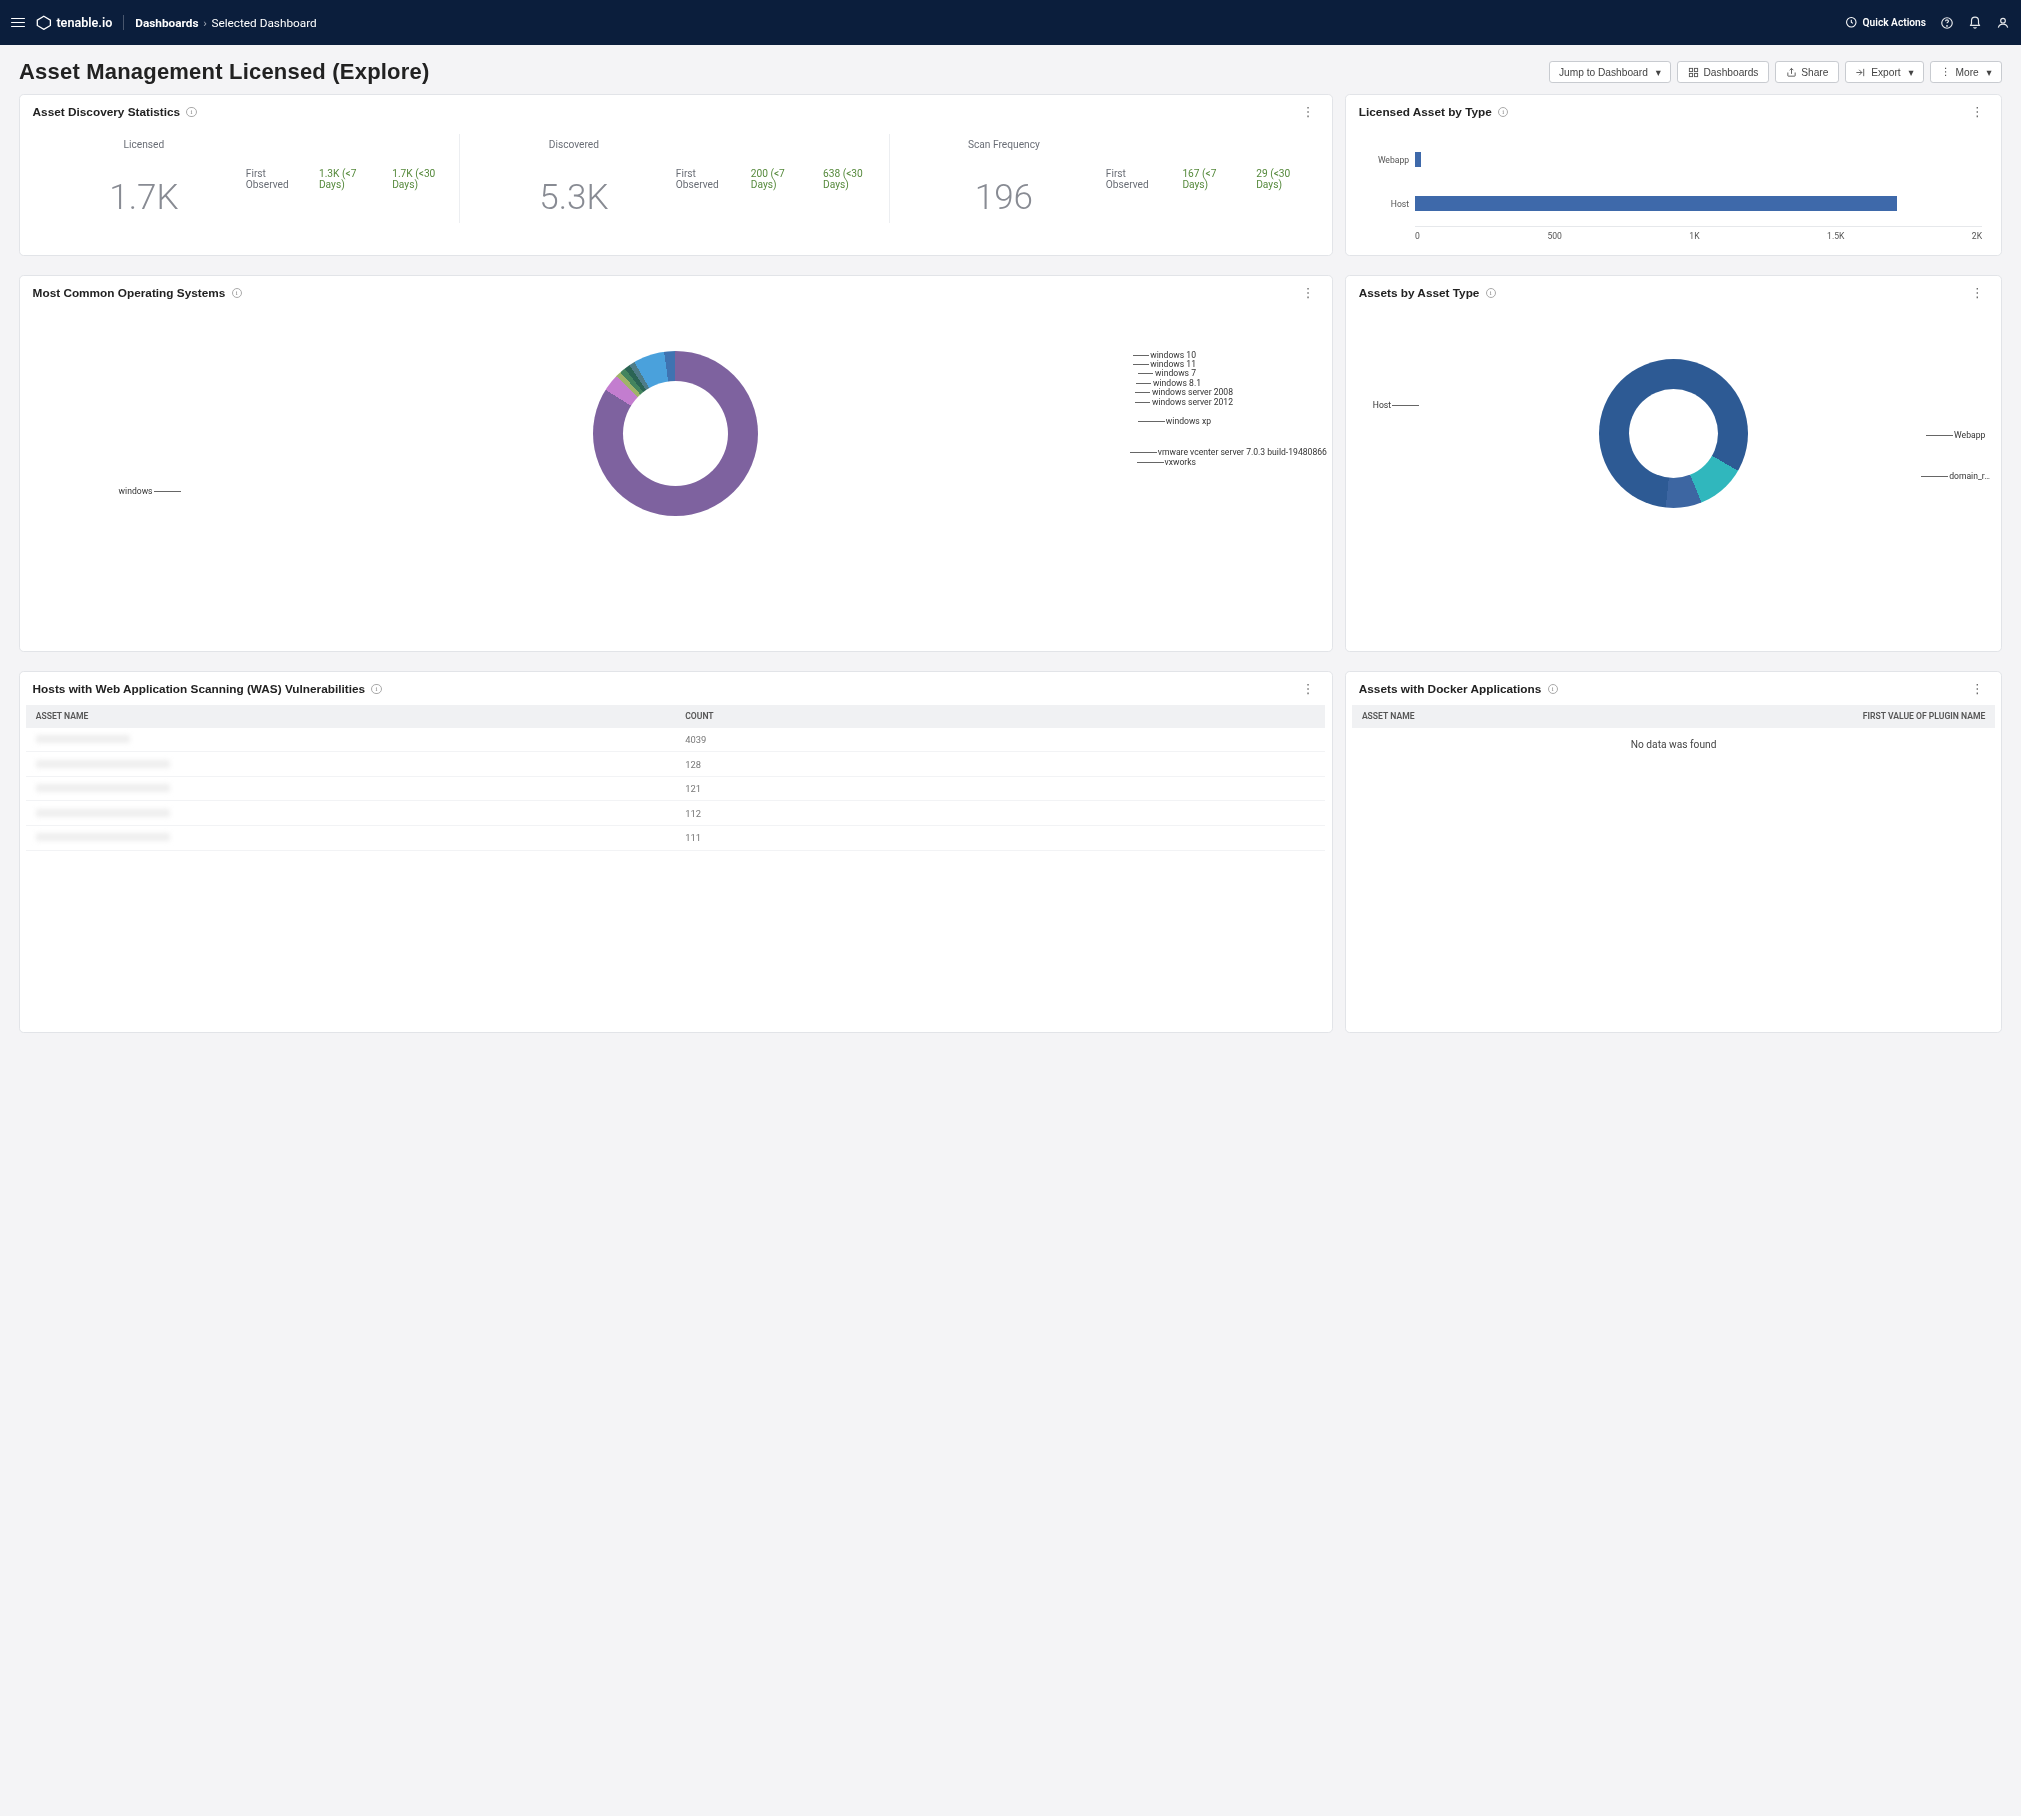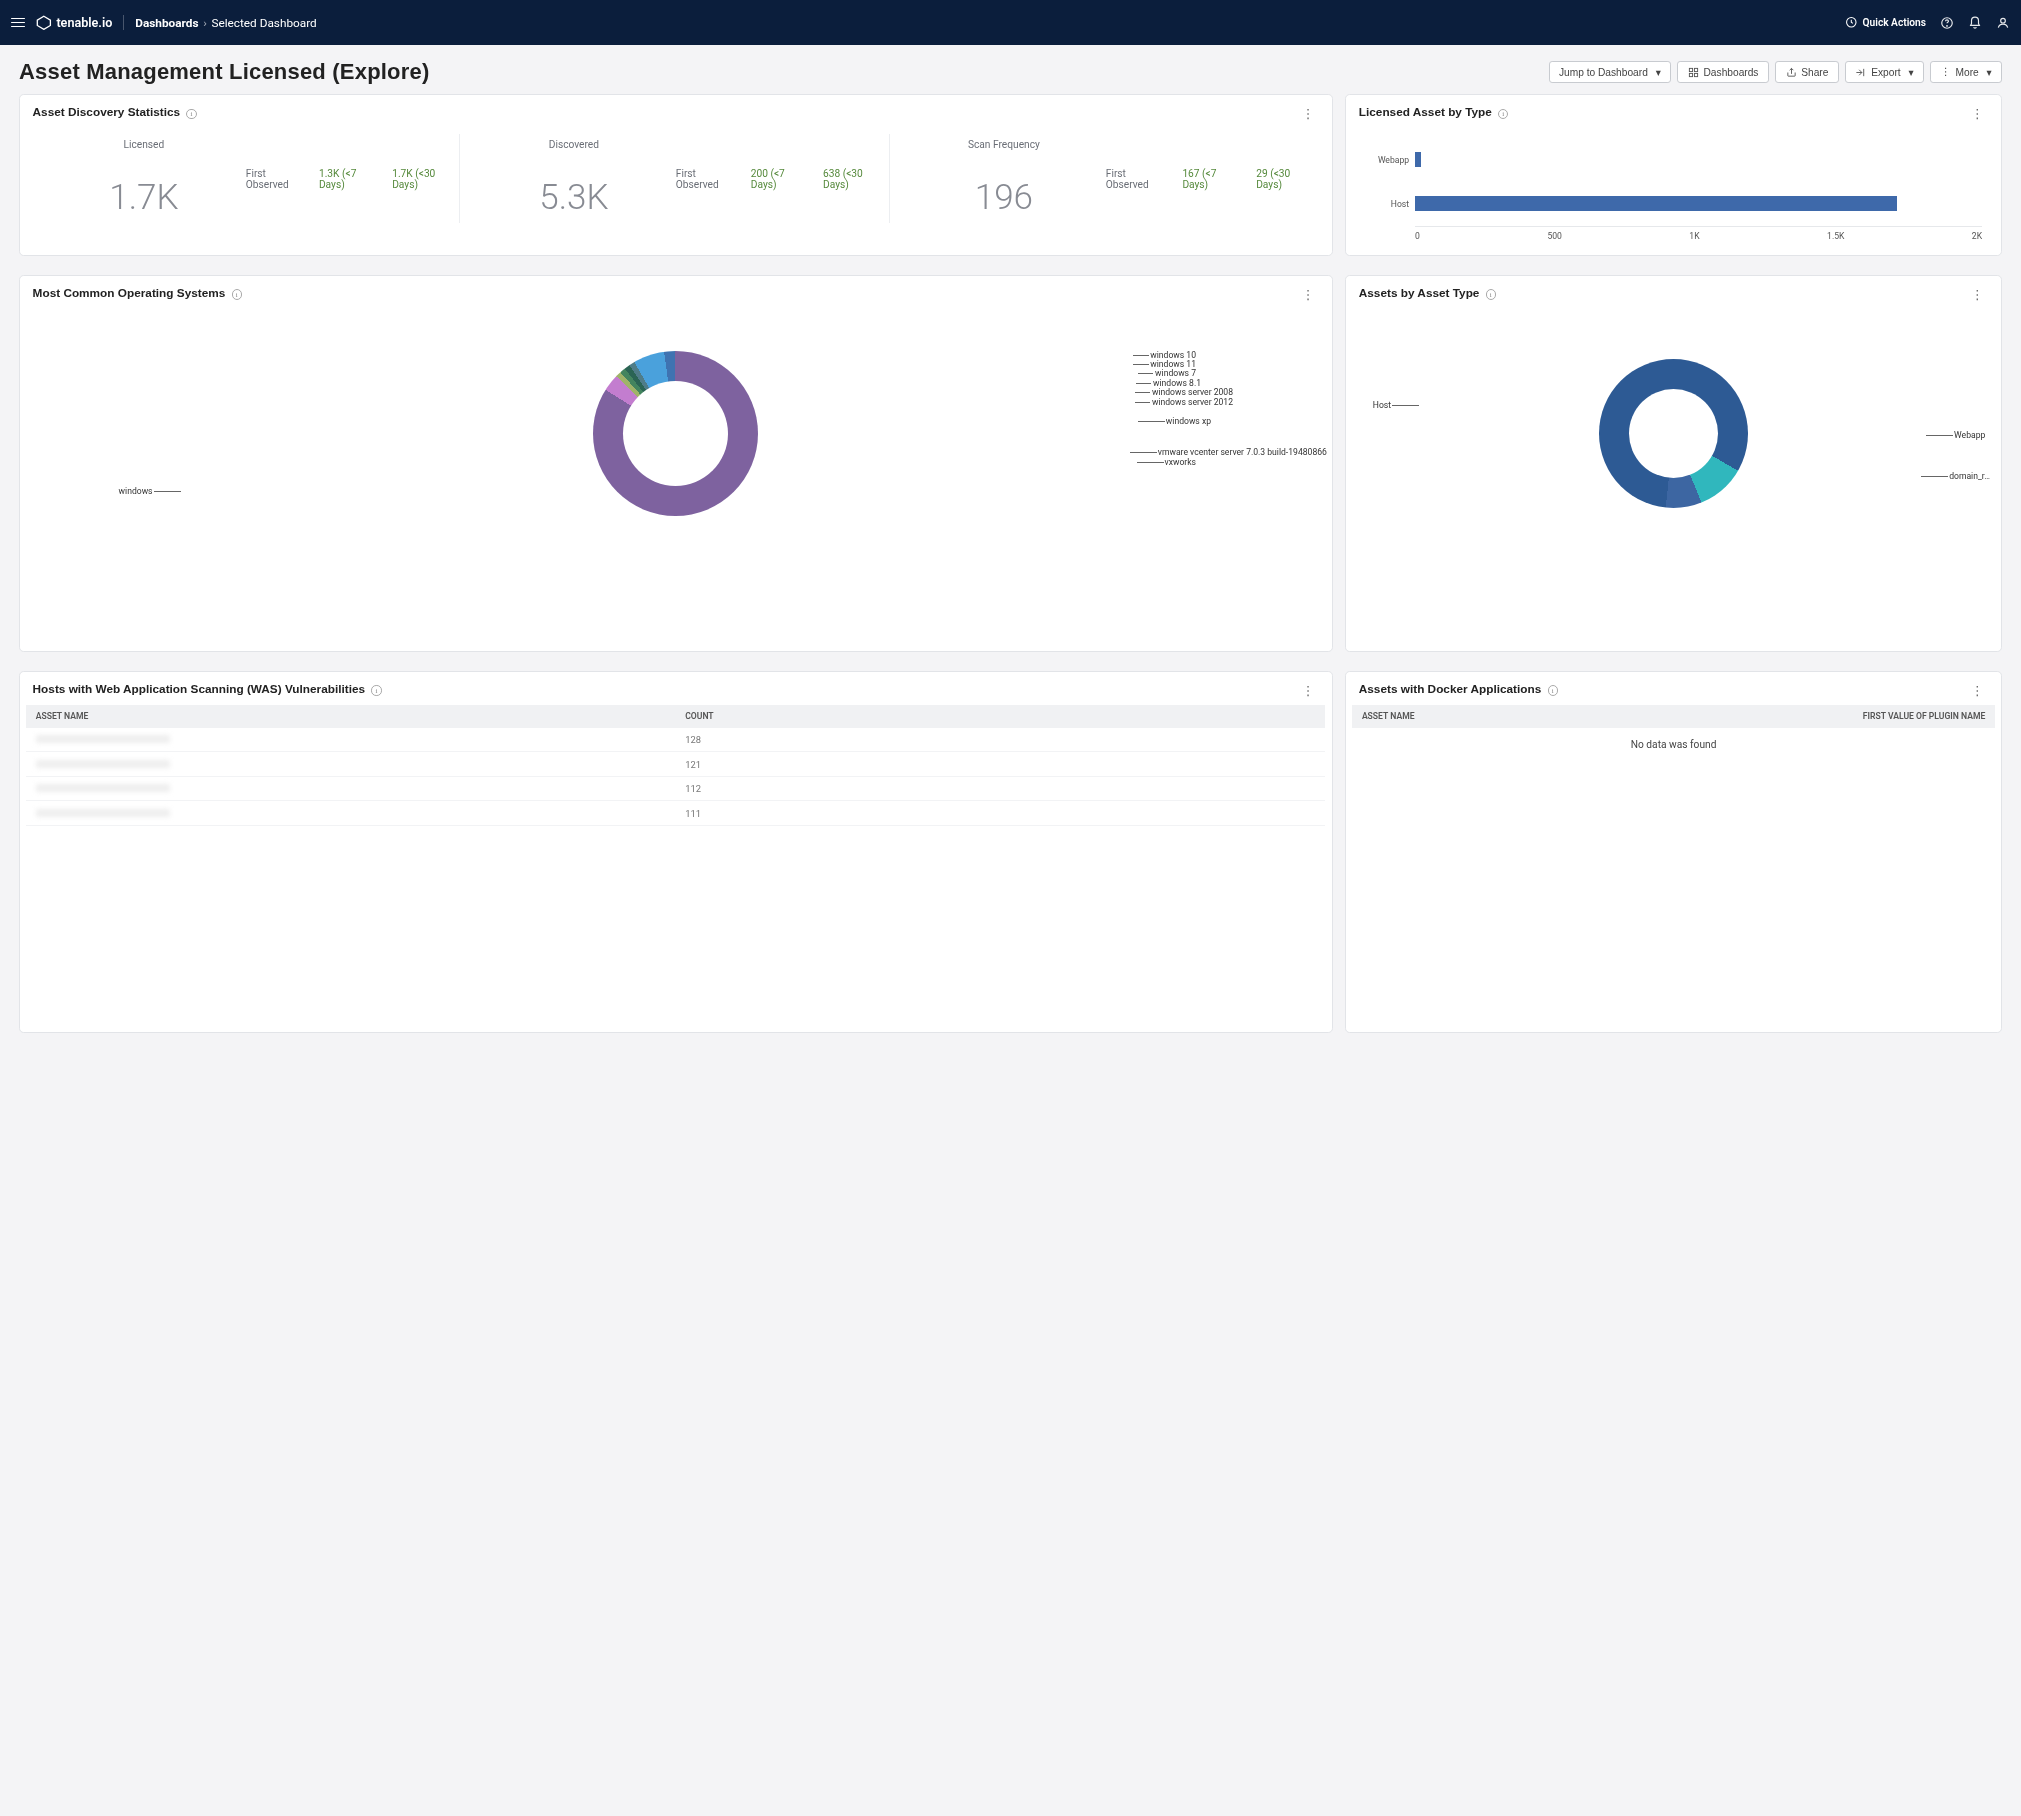--- a/index.html
+++ b/index.html
@@ -22,21 +22,21 @@
   .page-head { display: flex; align-items: center; padding: 14px 19px 9.4px; gap: 9.4px;}
   .page-head h1 { font-family: "Arial Narrow", "Segoe UI", sans-serif; font-weight: 700; font-size: 22px; letter-spacing: 0.2px; color:#222;}
   .page-head .actions { margin-left: auto; display: flex; gap: 6.3px;}
   .btn { background: #fff; border: 0.8px solid #c8cbd0; border-radius: 3.1px; padding: 4.7px 9.4px; font-size: 10.2px; color: #444; display: inline-flex; align-items: center; gap: 4.7px; cursor: pointer;}
   .btn .caret { margin-left: 3.1px;}
   .btn svg { width: 11px; height: 11px; stroke:#555;}
   
   
   .grid { display: grid; grid-template-columns: 2fr 1fr; gap: 12.6px; padding: 0 19px 19px;}
   .card { background: #fff; border: 0.8px solid #e2e4e8; border-radius: 4.7px; display: flex; flex-direction: column; min-height: 0;}
-  .card-head { display: flex; align-items: flex-end; padding: 9.4px 12.6px; gap: 6.3px;}
+  .card-head { display: flex; align-items: center; padding: 9.4px 12.6px; gap: 6.3px;}
   .card-head .title { font-family: "Arial Narrow","Segoe UI",sans-serif; font-weight: 700; font-size: 11.8px; color:#222;}
   .card-head .info-icon { width: 10.2px; height: 10.2px; border: 0.8px solid #aaa; border-radius: 50%; display:inline-flex; align-items:center; justify-content:center; font-size:7px; color:#888; font-family:serif;}
   .card-head .kebab { margin-left: auto; cursor: pointer; color:#666; padding:3.1px 4.7px; font-size:12.6px; line-height:.4; letter-spacing:0;}
   .card-body { padding: 6.3px 12.6px 14px; flex:1 1 auto; position: relative; overflow:hidden;}
   
   
   .stats { display: flex; align-items: stretch;}
   .stat-group { flex: 1 1 0; display: flex; padding: 4.7px 9.4px; }
   .stat-group + .stat-group { border-left: 0.8px solid #eceef1; padding-left: 12px;}
   .stat-big { flex: 1; text-align: center; display:flex; flex-direction:column; gap:7.9px;}
@@ -289,20 +289,24 @@
     <div class="card-body" style="padding:0 6.3px 6.3px;">
       <table>
         <thead>
             <tr>
           <th style="width:50%">ASSET NAME</th>
           <th>COUNT</th>
         </tr>
           </thead>
         <tbody id="was-body">
             <tr>
+              <td><span class="blur" style="width:94px"></span></td>
+              <td>4039</td>
+            </tr>
+            <tr>
               <td><span class="blur" style="width:134px"></span></td>
               <td>128</td>
             </tr>
             <tr>
               <td><span class="blur" style="width:134px"></span></td>
               <td>121</td>
             </tr>
             <tr>
               <td><span class="blur" style="width:134px"></span></td>
               <td>112</td>

